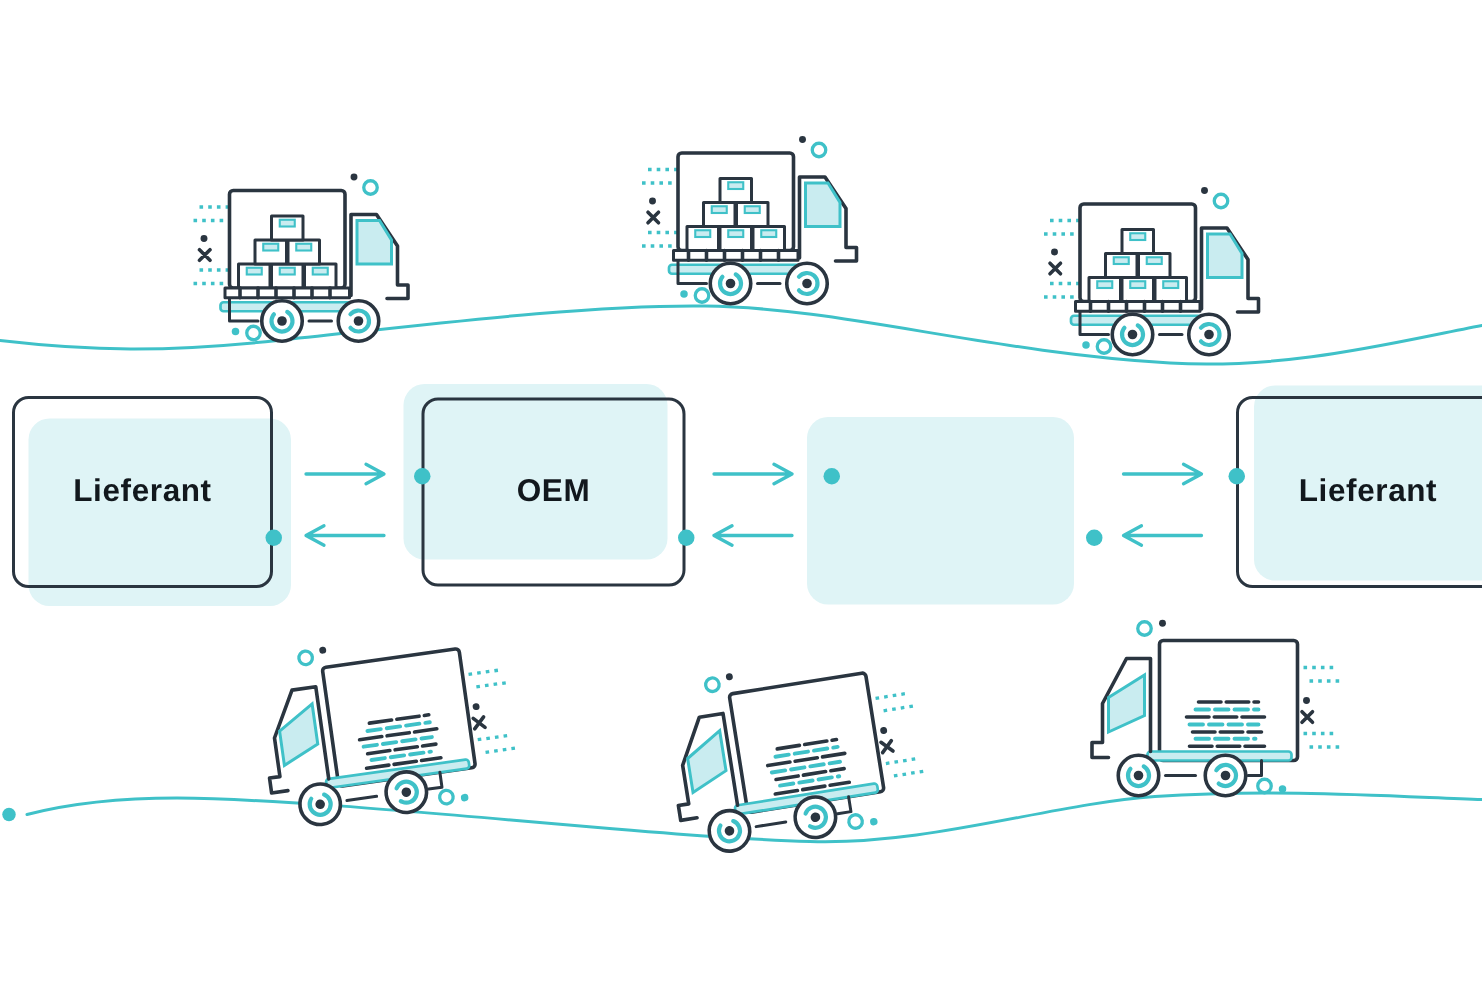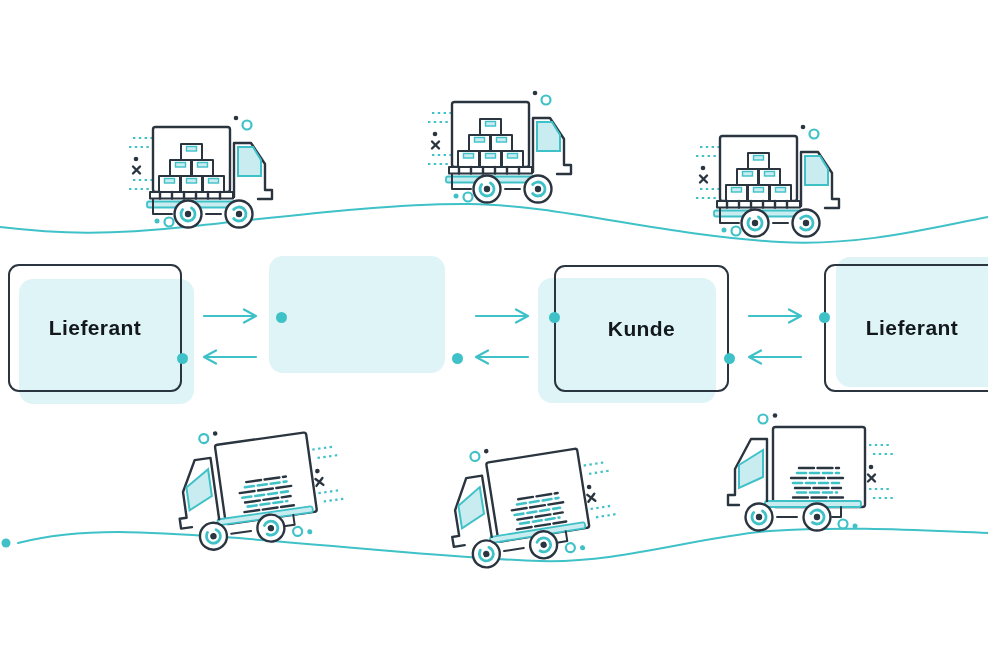--- a/index.html
+++ b/index.html
@@ -202,22 +202,22 @@
     </svg>
 
   <div class="node-fill" style="left:19px;top:279px;width:175px;height:125px"></div>
   <div class="node-fill" style="left:269px;top:256px;width:176px;height:117px"></div>
   <div class="node-fill" style="left:538px;top:278px;width:178px;height:125px"></div>
   <div class="node-fill" style="left:836px;top:257px;width:176px;height:130px"></div>
 
   <div class="node-border" style="left:8px;top:264px;width:170px;height:124px">
     <span class="node-label">Lieferant</span>
   </div>
-  <div class="node-border" style="left:554px;top:265px;width:171px;height:123px">
-    <span class="node-label">Kunde</span>
+  <div class="node-border" style="left:281px;top:265px;width:172px;height:122px">
+    <span class="node-label">OEM</span>
   </div>
   <div class="node-border" style="left:824px;top:264px;width:172px;height:124px">
     <span class="node-label">Lieferant</span>
   </div>
 
   <div class="port" style="left:176.5px;top:352.5px"></div>
   <div class="port" style="left:275.5px;top:311.5px"></div>
   <div class="port" style="left:451.5px;top:352.5px"></div>
   <div class="port" style="left:548.5px;top:311.5px"></div>
   <div class="port" style="left:723.5px;top:352.5px"></div>

